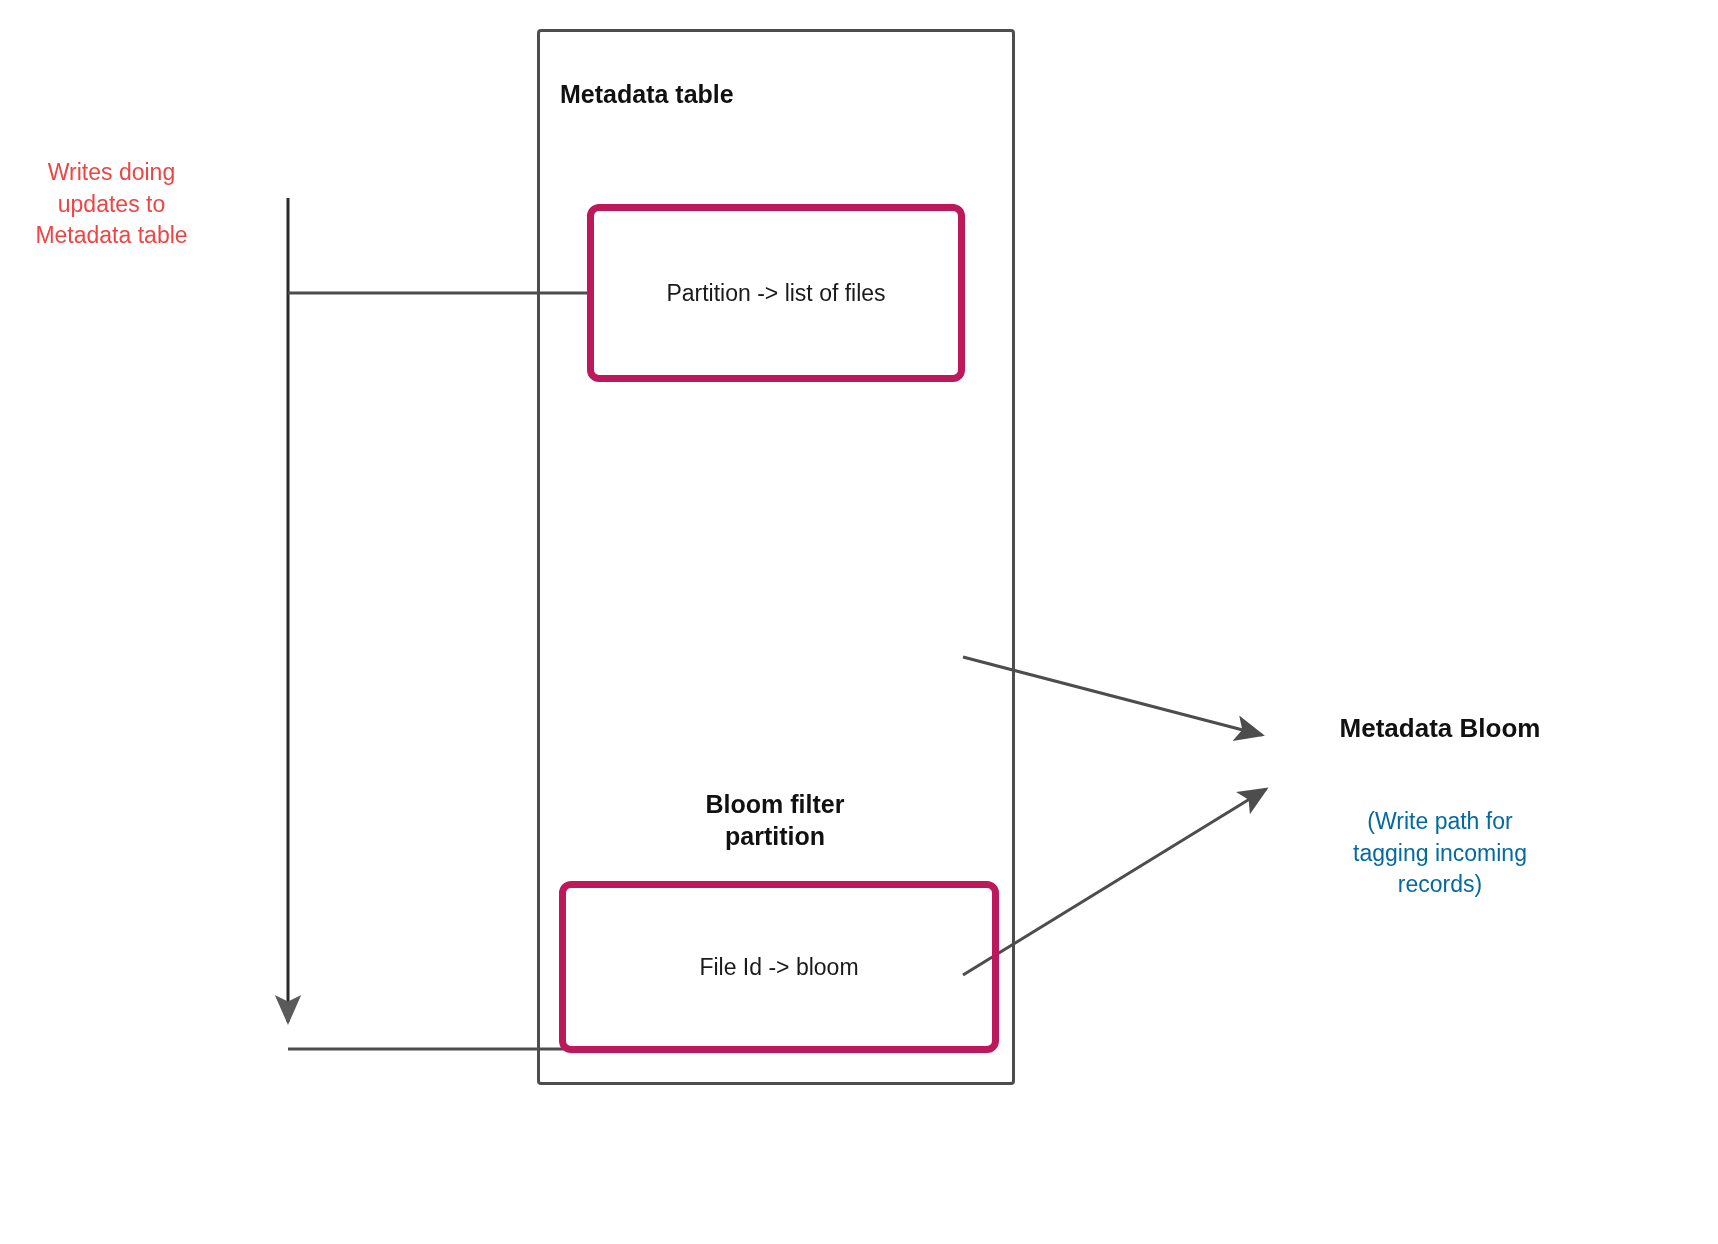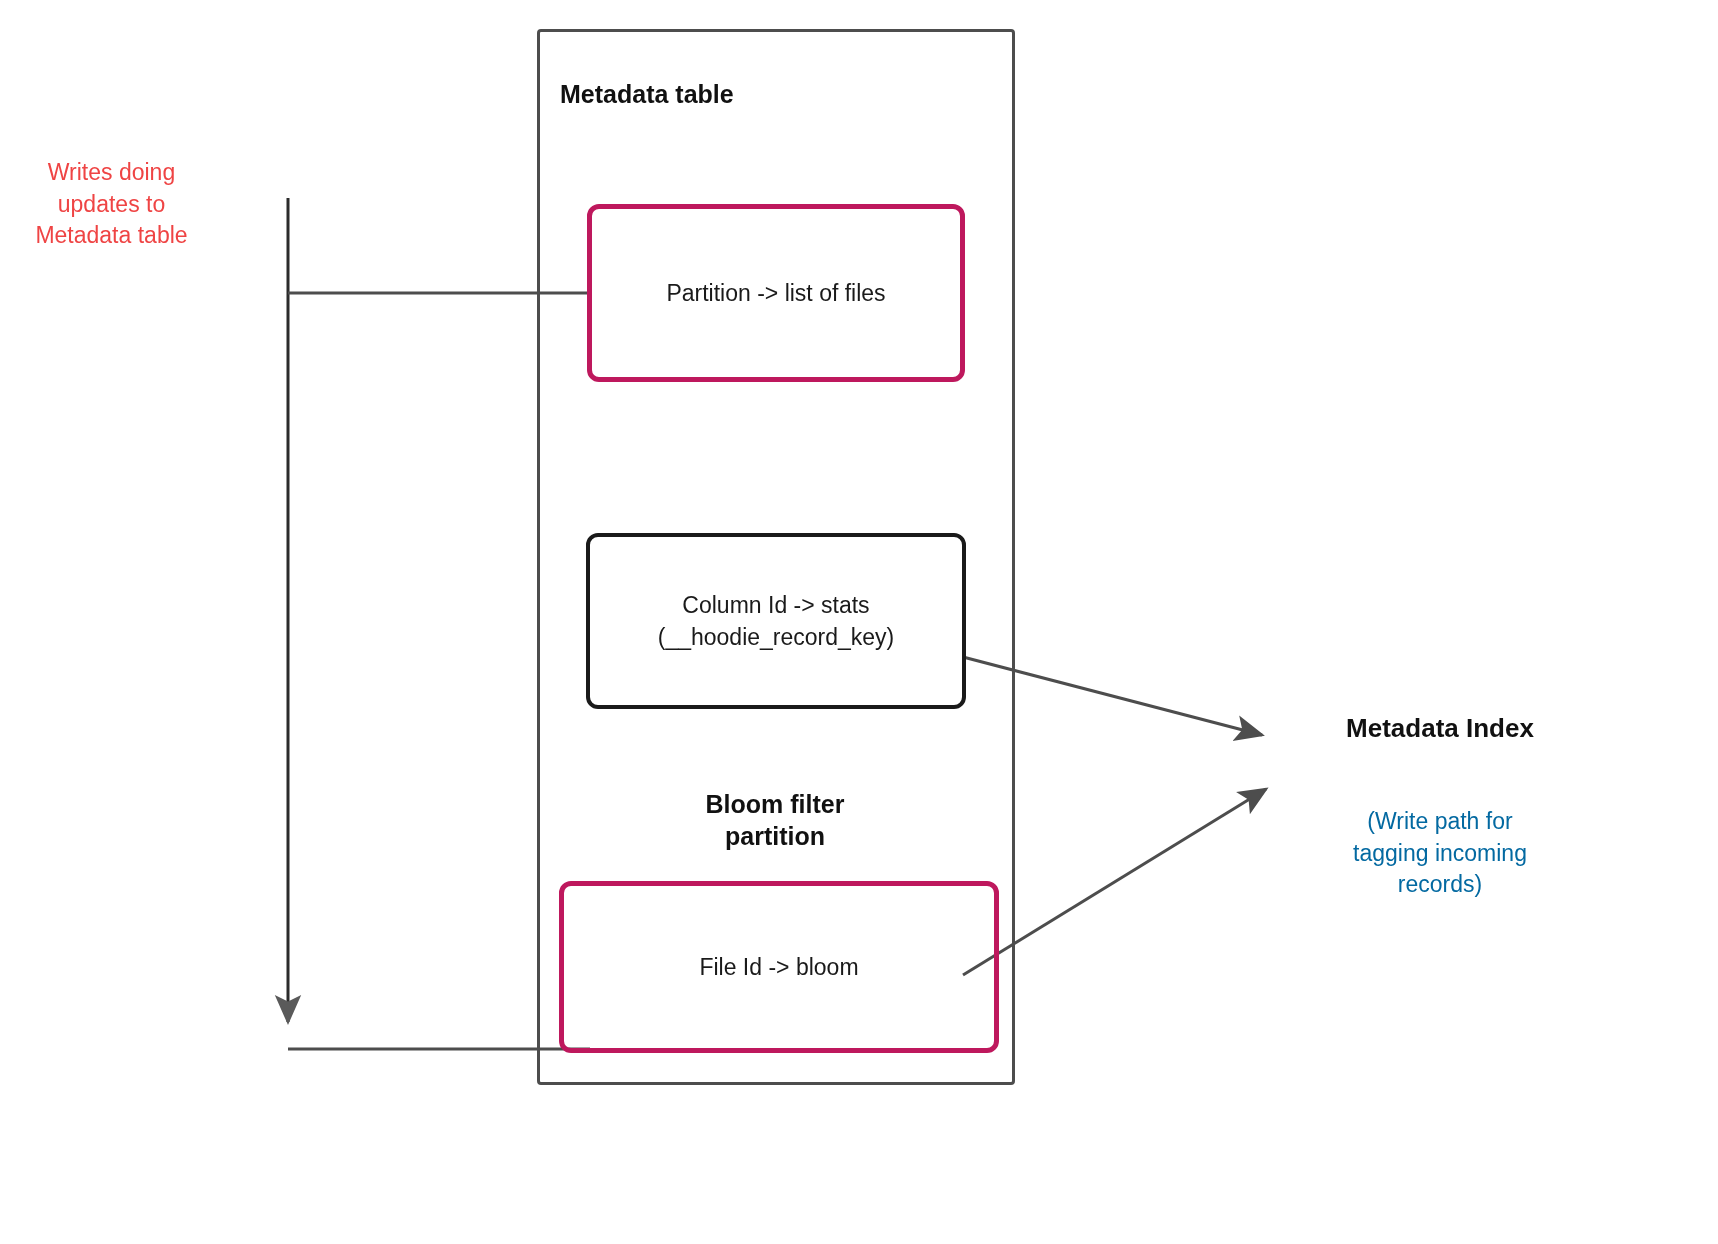--- a/index.html
+++ b/index.html
@@ -55,21 +55,21 @@
     font-weight: bold;
     color: #111111;
     text-align: center;
     line-height: 1.28;
     white-space: pre-line;
   }
   
   .inner-box {
     position: absolute;
     box-sizing: border-box;
-    border: 5px solid #be185d;
+    border: 7px solid #be185d;
     border-radius: 12px;
     background: transparent;
     display: flex;
     align-items: center;
     justify-content: center;
   }
   .inner-box.emphasis {
     border-color: #1a1a1a;
     border-width: 4px;
   }
@@ -154,29 +154,25 @@
 updates to
 Metadata table</div>
 
   <div class="outer-box"></div>
   <div class="outer-title">Metadata table</div>
 
   <div class="inner-box" style="left:587px; top:204px; width:378px; height:178px;">
     <span class="inner-label">Partition -&gt; list of files</span>
   </div>
 
-  <div class="inner-box emphasis" style="left:586px; top:533px; width:380px; height:176px;">
-    <span class="inner-label">Column Id  -&gt; stats
-(__hoodie_record_key)</span>
-  </div>
 
   <div class="part-heading" style="left:557px; top:788px; width:436px;">Bloom filter
 partition</div>
   <div class="inner-box" style="left:559px; top:881px; width:440px; height:172px;">
     <span class="inner-label">File Id -&gt; bloom</span>
   </div>
 
-  <div class="index-title">Metadata Index</div>
+  <div class="index-title">Metadata Bloom</div>
   <div class="index-sub">(Write path for
 tagging incoming
 records)</div>
 
 </div>
 
 </body></html>

